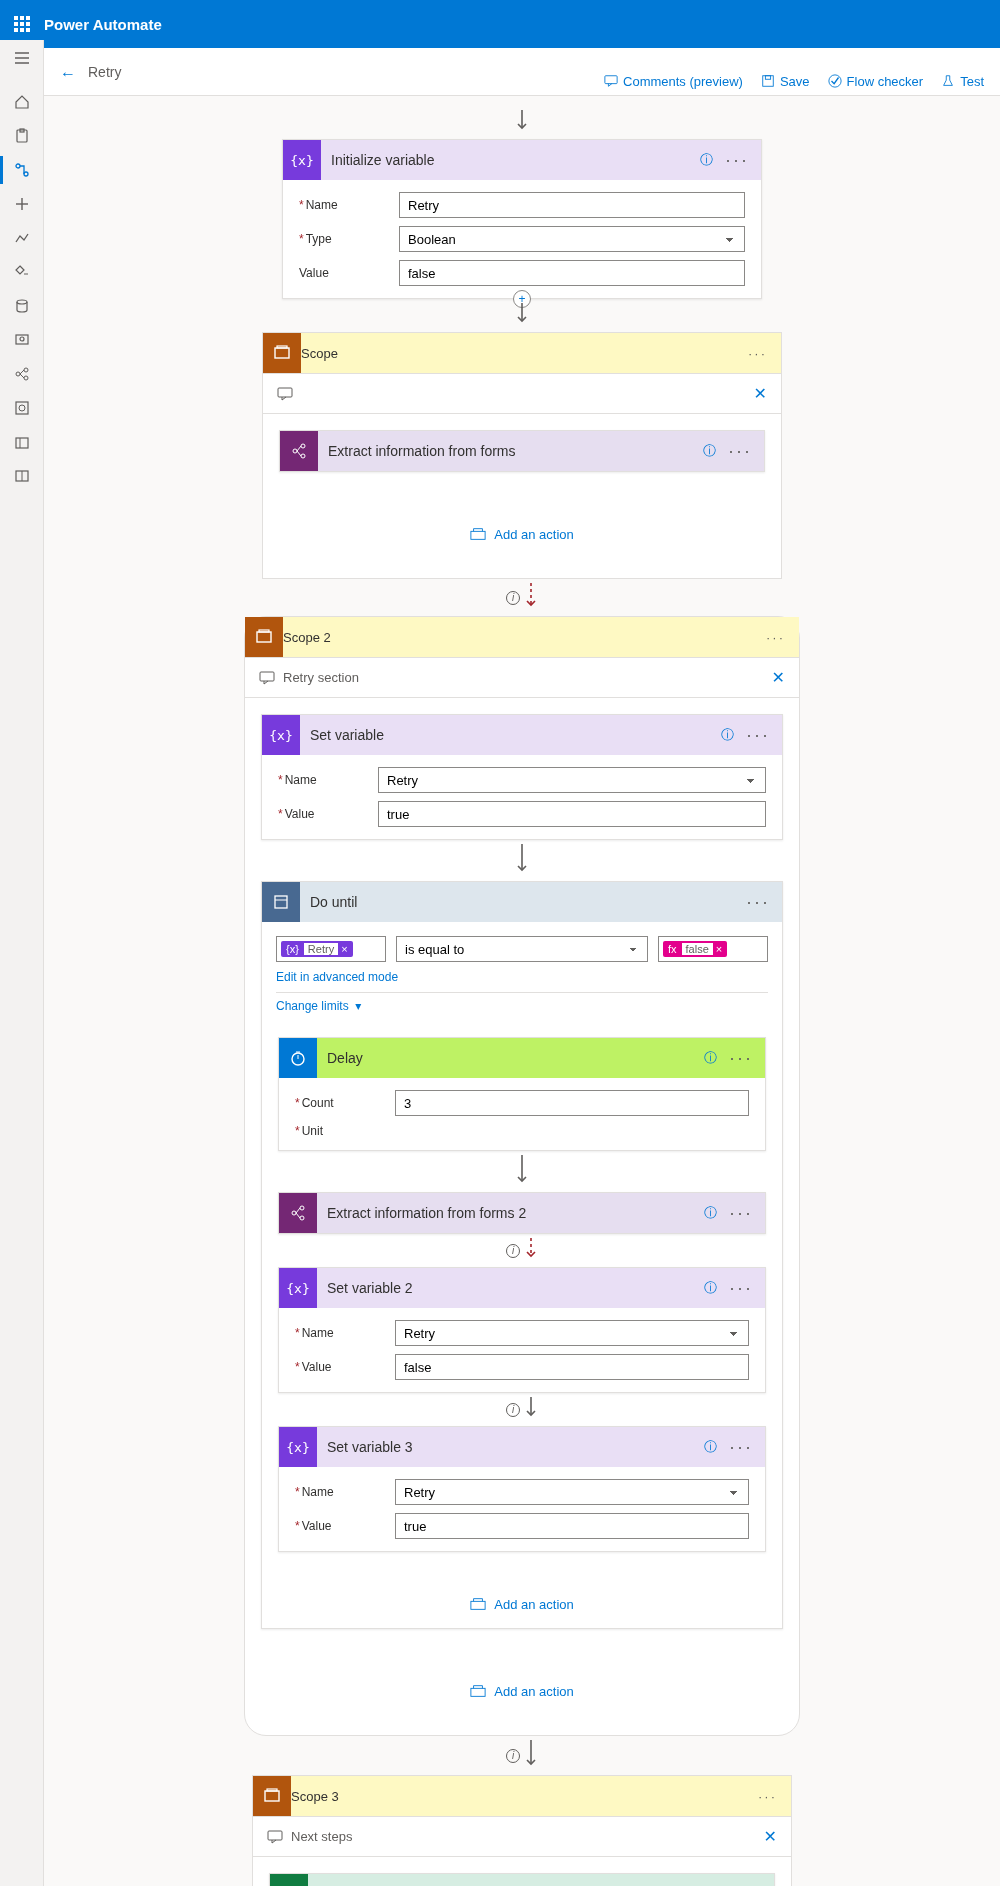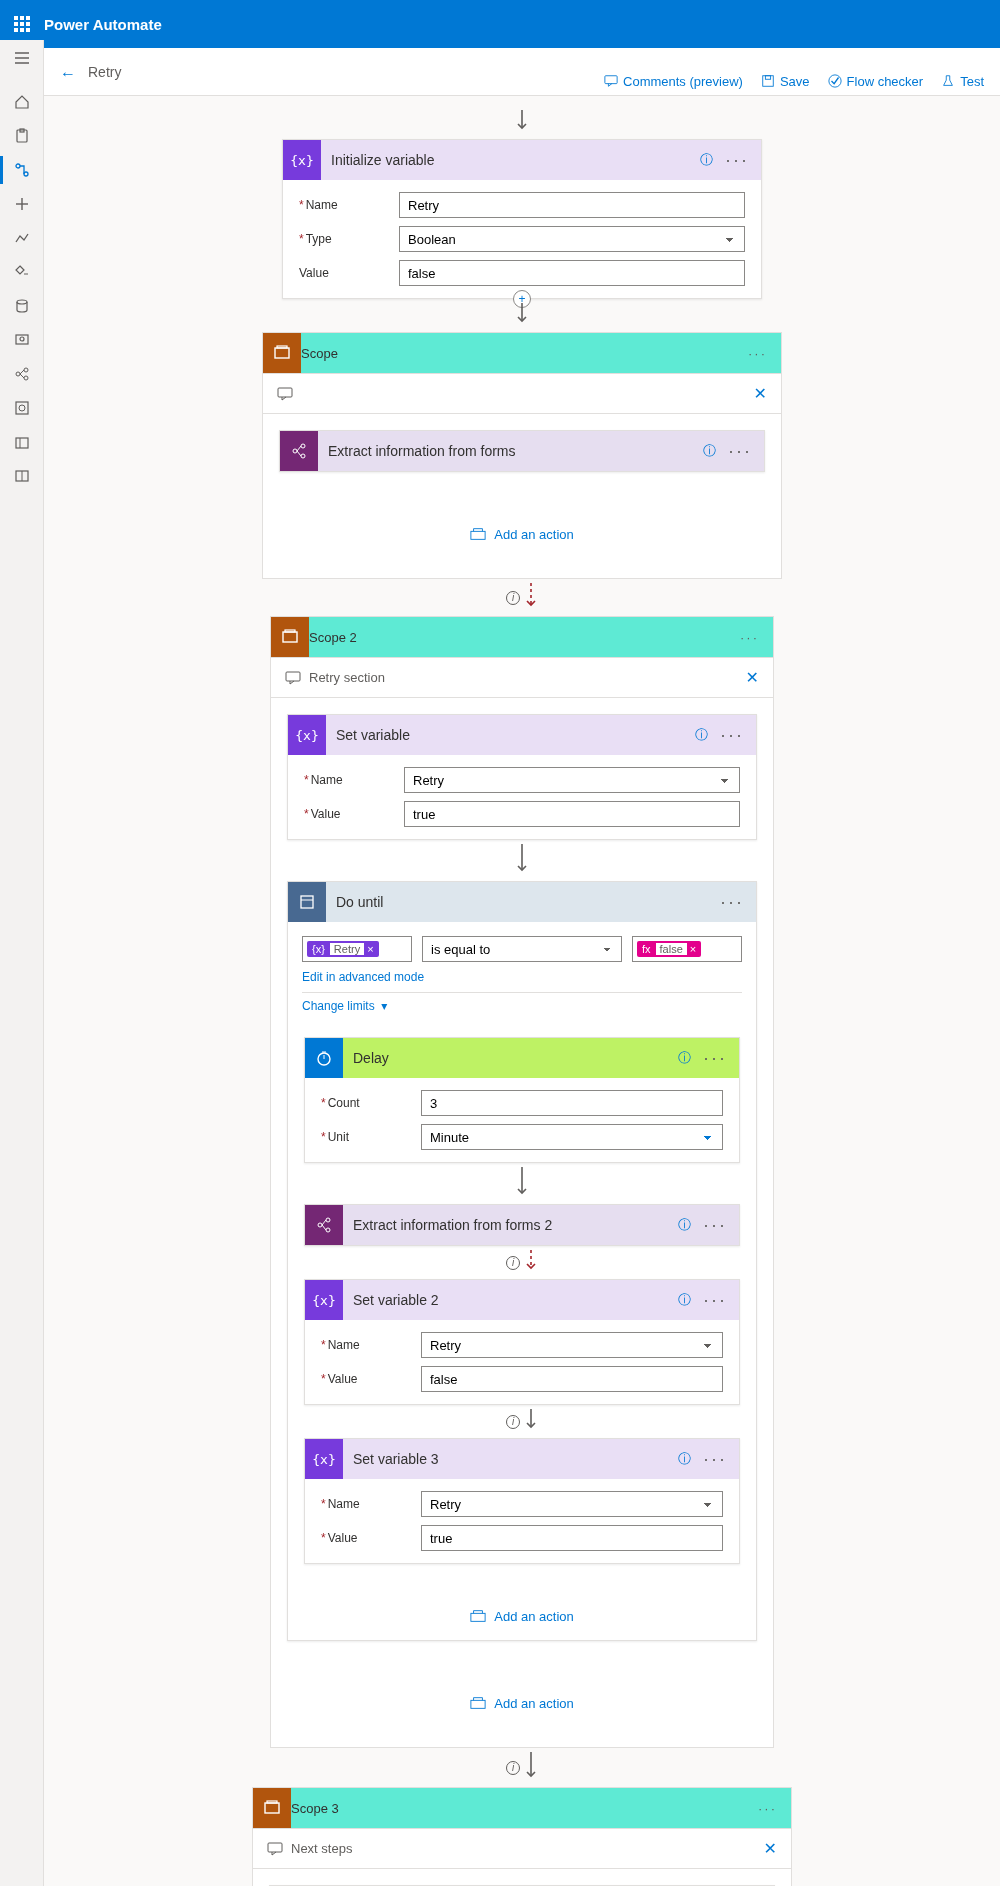--- a/index.html
+++ b/index.html
@@ -41,21 +41,21 @@
 
 .action-card { width: 480px; border: 1px solid #e1dfdd; background: white; box-shadow: 0 1px 2px rgba(0,0,0,.08);}
 .card-header { display:flex; align-items:center; height: 40px; padding-right: 8px;}
 .card-header .title { flex:1; padding-left: 10px; font-size: 14px;}
 .card-header .actions { display:flex; gap:8px; align-items:center;}
 .card-header .help { color: #0078d4; font-size: 13px; cursor:pointer;}
 .card-header .more { color: #605e5c; font-size: 18px; cursor:pointer; padding: 0 4px; letter-spacing: 2px;}
 .card-icon { width: 38px; height: 40px; display:flex; align-items:center; justify-content:center; color:white; font-family: monospace;}
 .hdr-purple { background: #e9dff5; }
 .hdr-purple .card-icon { background: #773adc; }
-.hdr-orange { background: #5eead4; }
+.hdr-orange { background: #fef9c3; }
 .hdr-orange .card-icon { background: #b1550d; }
 .hdr-slate { background: #dde6ed; }
 .hdr-slate .card-icon { background: #486991;}
 .hdr-blue { background: #bef264; }
 .hdr-blue .card-icon { background: #0078d4;}
 .hdr-green { background: #d6ede2; }
 .hdr-green .card-icon { background: #107c41;}
 .hdr-ai { background: #e6def0;}
 .hdr-ai .card-icon { background: #742774;}
 
@@ -328,21 +328,21 @@
   </div>
 
   <div class="arrow-info">
       <span class="info-circle">i</span>
       <div class="arrow-down dash-arrow"><svg width="14" height="26">
           <line x1="7" y1="0" x2="7" y2="22" stroke="#a4262c" stroke-width="1.6"></line>
           <path d="M3 18 L7 22 L11 18" fill="none" stroke="#a4262c" stroke-width="1.6"></path>
         </svg></div>
     </div>
 
-  <div class="scope-box" style="width:504px;">
+  <div class="scope-box" style="width:556px;border-radius:22px;">
     <div class="scope-header hdr-orange">
       <div class="card-icon">
           <svg width="18" height="18">
             <rect x="2" y="4" width="14" height="10" fill="none" stroke="white" stroke-width="1.4"></rect>
             <rect x="4" y="2" width="10" height="2" fill="none" stroke="white" stroke-width="1.2"></rect>
           </svg>
         </div>
       <div class="title">Scope 2</div>
       <span class="more">···</span>
     </div>
@@ -428,21 +428,20 @@
                   <span class="more">···</span>
                 </div>
               </div>
             <div class="card-body">
               <div class="form-row">
                   <div class="form-label"><span class="req">*</span><span>Count</span></div>
                   <input class="form-input" value="3" style="">
                 </div>
               <div class="form-row">
                   <div class="form-label"><span class="req">*</span><span>Unit</span></div>
-                  <select class="form-select blue-caret"><option>Minute</option></select>
                 </div>
             </div>
           </div>
 
           <div class="arrow-down"><svg width="14" height="30">
                 <line x1="7" y1="0" x2="7" y2="26" stroke="#605e5c" stroke-width="1.6"></line>
                 <path d="M3 22 L7 26 L11 22" fill="none" stroke="#605e5c" stroke-width="1.6"></path>
               </svg></div>
 
           <div class="action-card inner-card">

